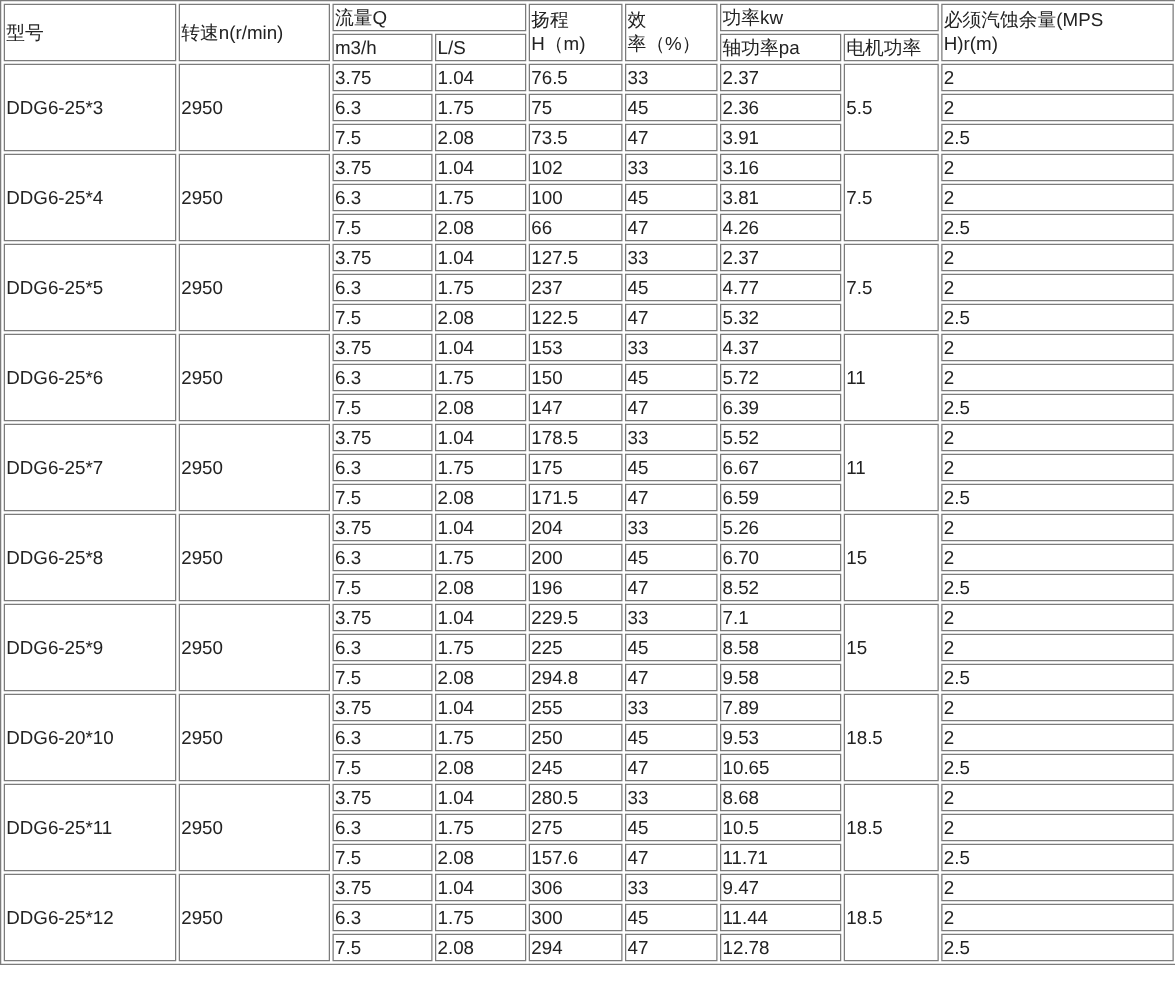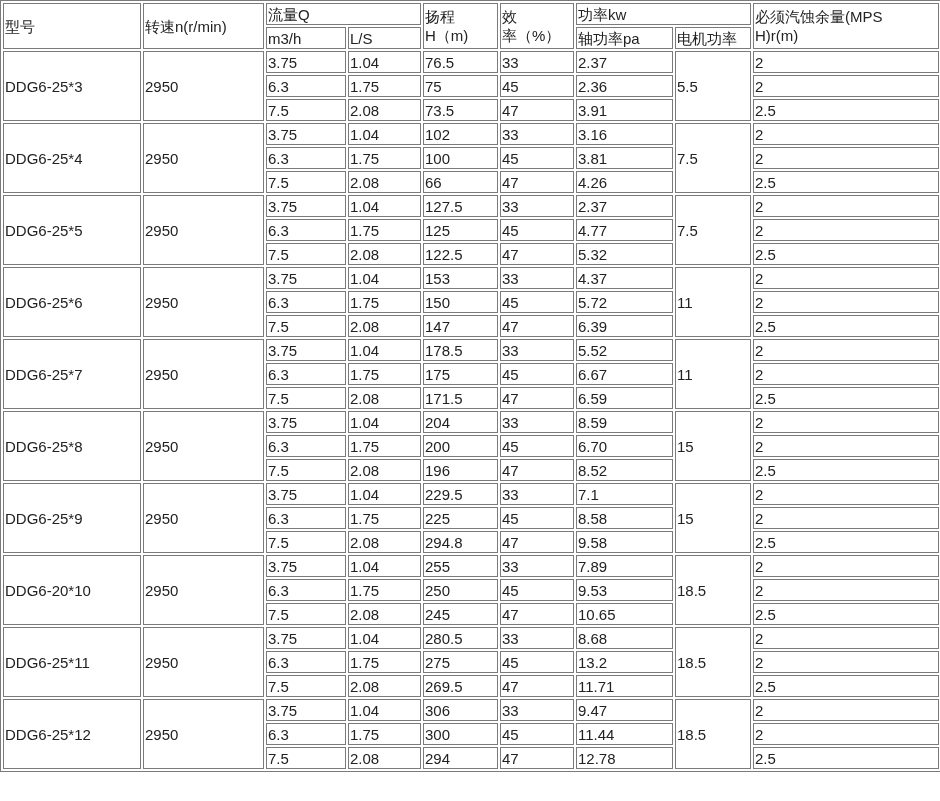--- a/index.html
+++ b/index.html
@@ -156,21 +156,21 @@
       <td>1.04</td>
       <td>127.5</td>
       <td>33</td>
       <td>2.37</td>
       <td rowspan="3">7.5</td>
       <td>2</td>
     </tr>
     <tr>
       <td>6.3</td>
       <td>1.75</td>
-      <td>125</td>
+      <td>237</td>
       <td>45</td>
       <td>4.77</td>
       <td>2</td>
     </tr>
     <tr>
       <td>7.5</td>
       <td>2.08</td>
       <td>122.5</td>
       <td>47</td>
       <td>5.32</td>
@@ -233,21 +233,21 @@
       <td>2.5</td>
     </tr>
 
     <tr>
       <td rowspan="3">DDG6-25*8</td>
       <td rowspan="3">2950</td>
       <td>3.75</td>
       <td>1.04</td>
       <td>204</td>
       <td>33</td>
-      <td>8.59</td>
+      <td>5.26</td>
       <td rowspan="3">15</td>
       <td>2</td>
     </tr>
     <tr>
       <td>6.3</td>
       <td>1.75</td>
       <td>200</td>
       <td>45</td>
       <td>6.70</td>
       <td>2</td>
@@ -326,27 +326,27 @@
       <td>33</td>
       <td>8.68</td>
       <td rowspan="3">18.5</td>
       <td>2</td>
     </tr>
     <tr>
       <td>6.3</td>
       <td>1.75</td>
       <td>275</td>
       <td>45</td>
-      <td>13.2</td>
-      <td>2</td>
-    </tr>
-    <tr>
-      <td>7.5</td>
-      <td>2.08</td>
-      <td>269.5</td>
+      <td>10.5</td>
+      <td>2</td>
+    </tr>
+    <tr>
+      <td>7.5</td>
+      <td>2.08</td>
+      <td>157.6</td>
       <td>47</td>
       <td>11.71</td>
       <td>2.5</td>
     </tr>
 
     <tr>
       <td rowspan="3">DDG6-25*12</td>
       <td rowspan="3">2950</td>
       <td>3.75</td>
       <td>1.04</td>

